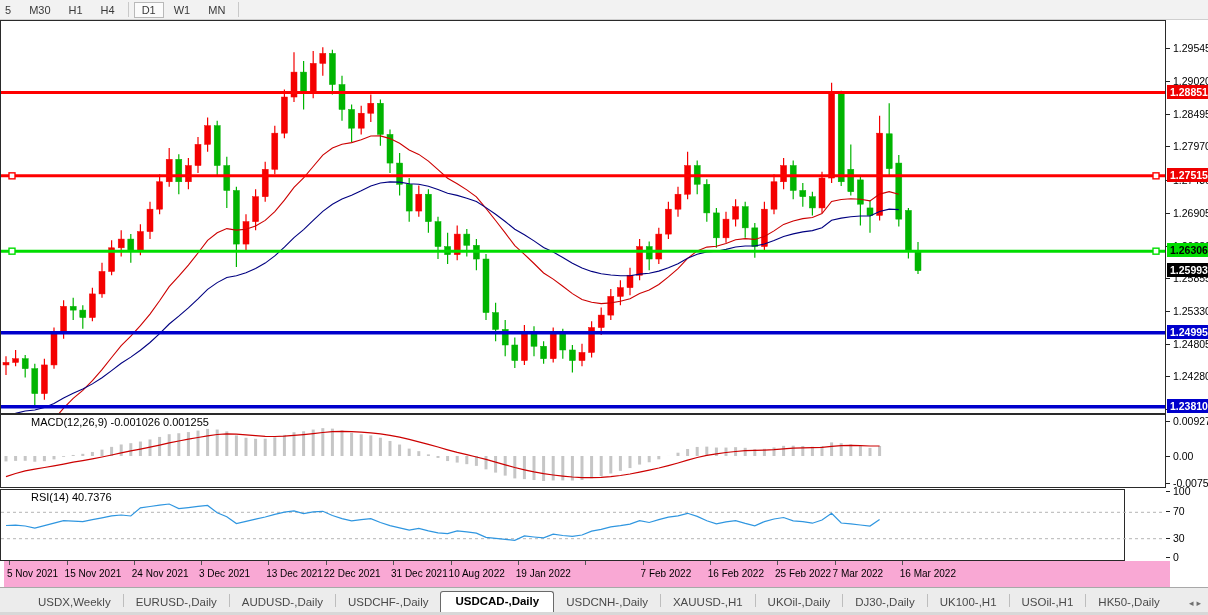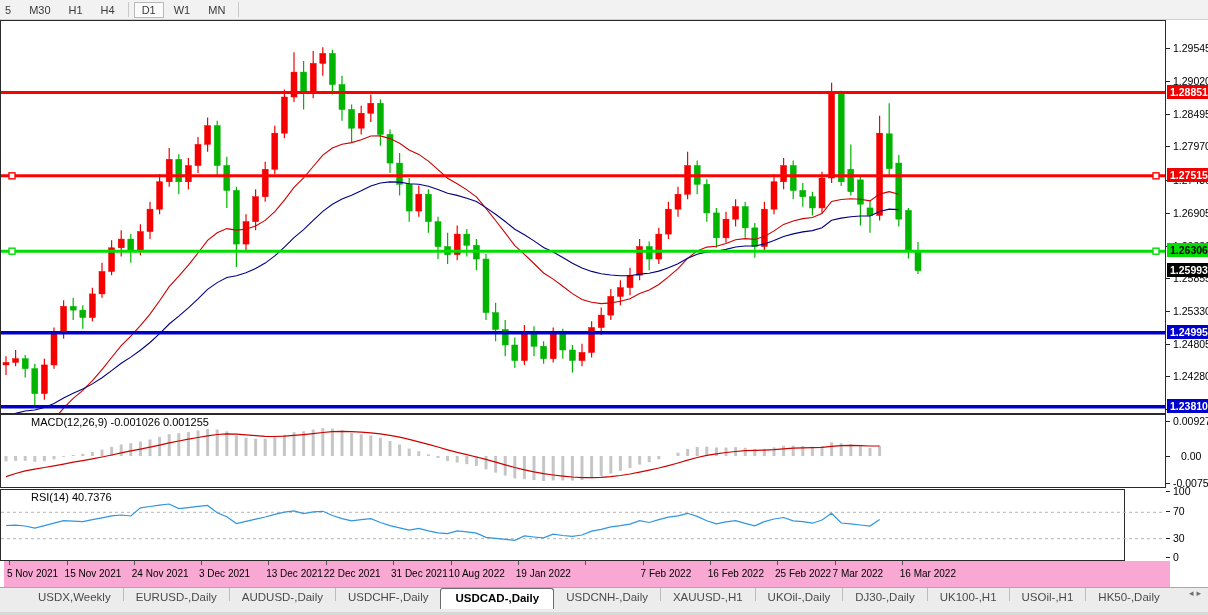--- a/index.html
+++ b/index.html
@@ -30,21 +30,21 @@
   .ax-badge{position:absolute;left:1px;width:41px;height:14px;line-height:14px;font-size:10.5px;
     text-align:left;padding-left:3px;box-sizing:border-box;font-weight:bold;z-index:6;}
 
   
   #date-axis{position:absolute;top:561px;left:4px;width:1166px;height:26px;background:#f9a8d4;font-size:10px;color:#000;}
   .d-label{position:absolute;top:7px;white-space:nowrap;}
   .d-tick{position:absolute;top:0;width:1px;height:4px;background:#555;}
 
   
   #tabbar{position:absolute;top:587px;left:0;width:1208px;height:25px;background:#ececec;
-    border-top:1px solid #a8a8a8;display:flex;align-items:flex-start;padding-left:26px;box-sizing:border-box;}
+    border-top:1px solid #a8a8a8;display:flex;align-items:flex-end;padding-left:26px;box-sizing:border-box;}
   .tab{font-size:11.5px;color:#4a4a4a;padding:3px 12px 4px 12px;white-space:nowrap;cursor:default;}
   .tab.active{background:#fff;color:#000;font-weight:bold;border:1px solid #6a6a6a;border-bottom:none;
     border-radius:3px 3px 0 0;padding:3px 14px 5px 14px;}
   .tab-sep{width:1px;height:13px;background:#bdbdbd;margin-bottom:5px;}
   #tab-arrows{margin-left:auto;margin-bottom:4px;margin-right:4px;color:#6f6f6f;font-size:9px;letter-spacing:3px;}
   #footer-strip{position:absolute;top:612px;left:0;width:1208px;height:3px;background:#d8d8d8;}
 </style>
 </head>
 <body>
 
@@ -404,21 +404,21 @@
       <div class="ax-tick" style="top: 389.112px;"></div>
       <div class="ax-text" style="top: 383.112px;">1.23755</div>
       <div class="ax-badge" style="top: 64.6044px; background: rgb(238, 0, 0); color: rgb(255, 255, 255);">1.28851</div>
       <div class="ax-badge" style="top: 147.844px; background: rgb(238, 0, 0); color: rgb(255, 255, 255);">1.27515</div>
       <div class="ax-badge" style="top: 223.171px; background: rgb(0, 221, 0); color: rgb(0, 0, 0);">1.26306</div>
       <div class="ax-badge" style="top: 304.854px; background: rgb(0, 0, 204); color: rgb(255, 255, 255);">1.24995</div>
       <div class="ax-badge" style="top: 378.685px; background: rgb(0, 0, 204); color: rgb(255, 255, 255);">1.23810</div>
       <div class="ax-badge" style="top: 242.673px; background: rgb(0, 0, 0); color: rgb(255, 255, 255);">1.25993</div>
       <div class="ax-text" style="top: 395px;">0.009278</div>
       <div class="ax-tick" style="top: 401px;"></div>
-      <div class="ax-text" style="top: 430px; margin-left: 8px;">0.00</div>
+      <div class="ax-text" style="top: 430px;">0.00</div>
       <div class="ax-tick" style="top: 436px;"></div>
       <div class="ax-text" style="top: 457px;">-0.00750</div>
       <div class="ax-tick" style="top: 463px;"></div>
       <div class="ax-text" style="top: 465px;">100</div>
       <div class="ax-tick" style="top: 471px;"></div>
       <div class="ax-text" style="top: 485px;">70</div>
       <div class="ax-tick" style="top: 491px;"></div>
       <div class="ax-text" style="top: 512px;">30</div>
       <div class="ax-tick" style="top: 518px;"></div>
       <div class="ax-text" style="top: 531px;">0</div>

